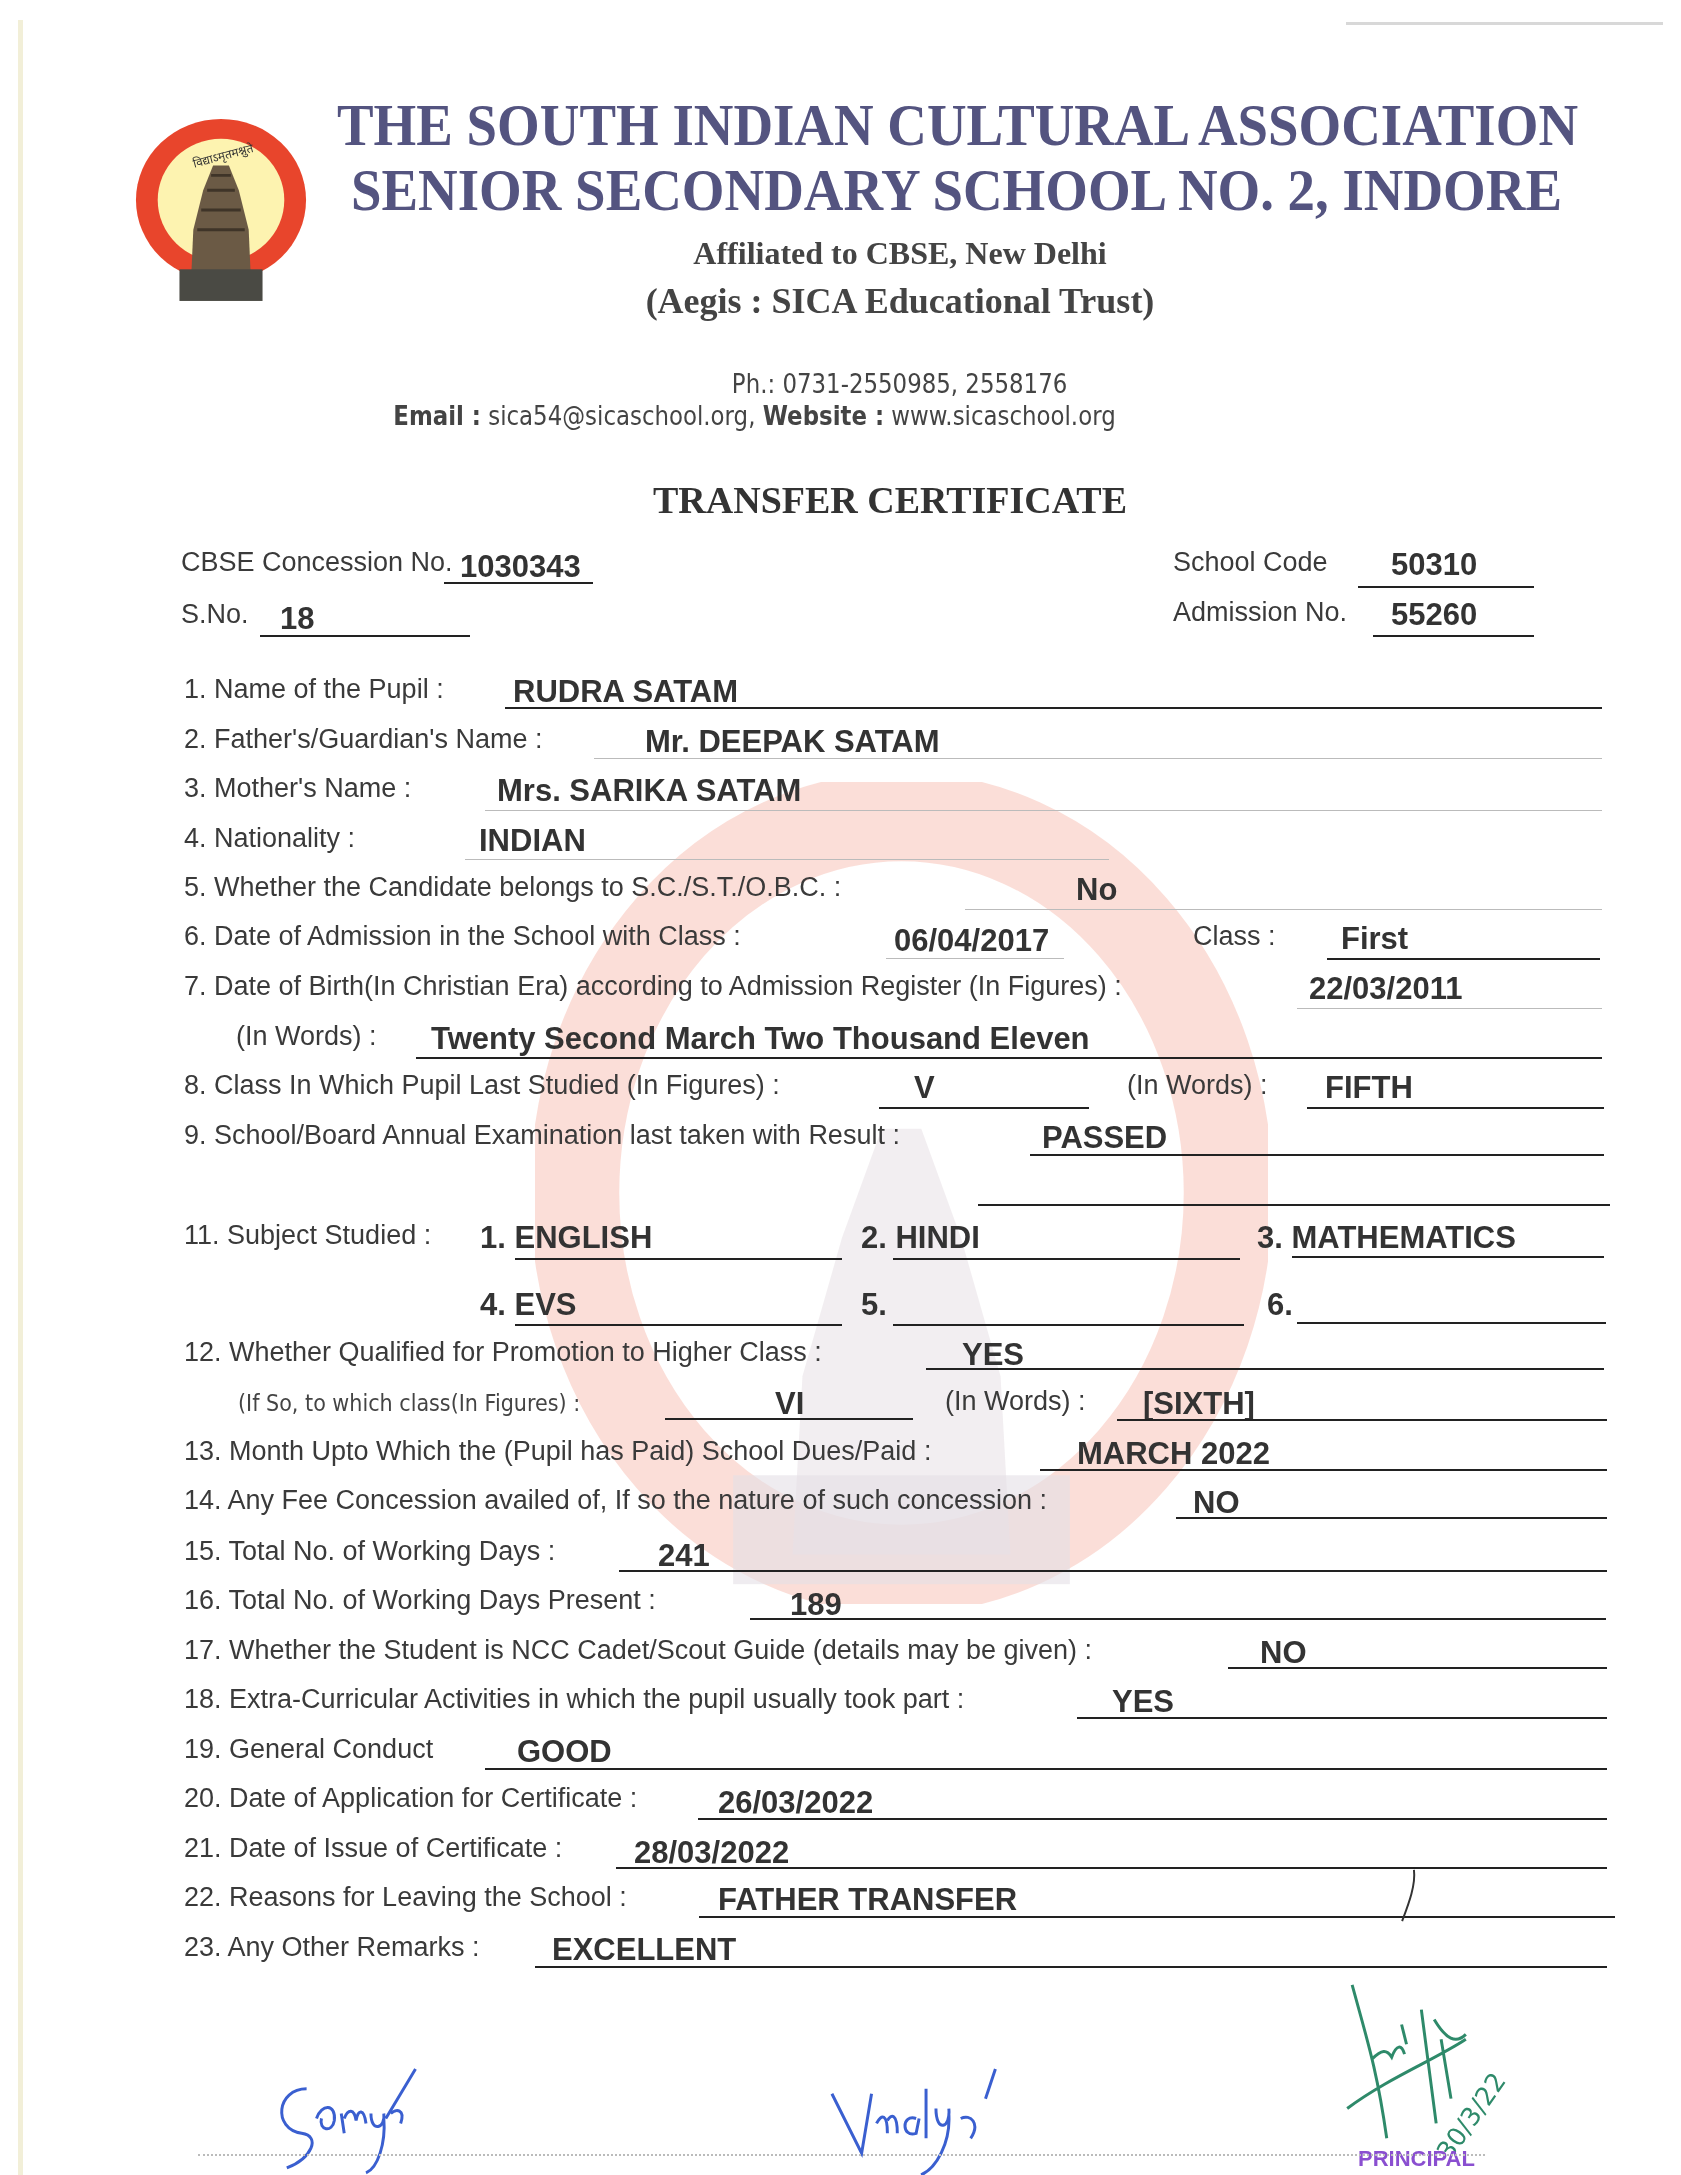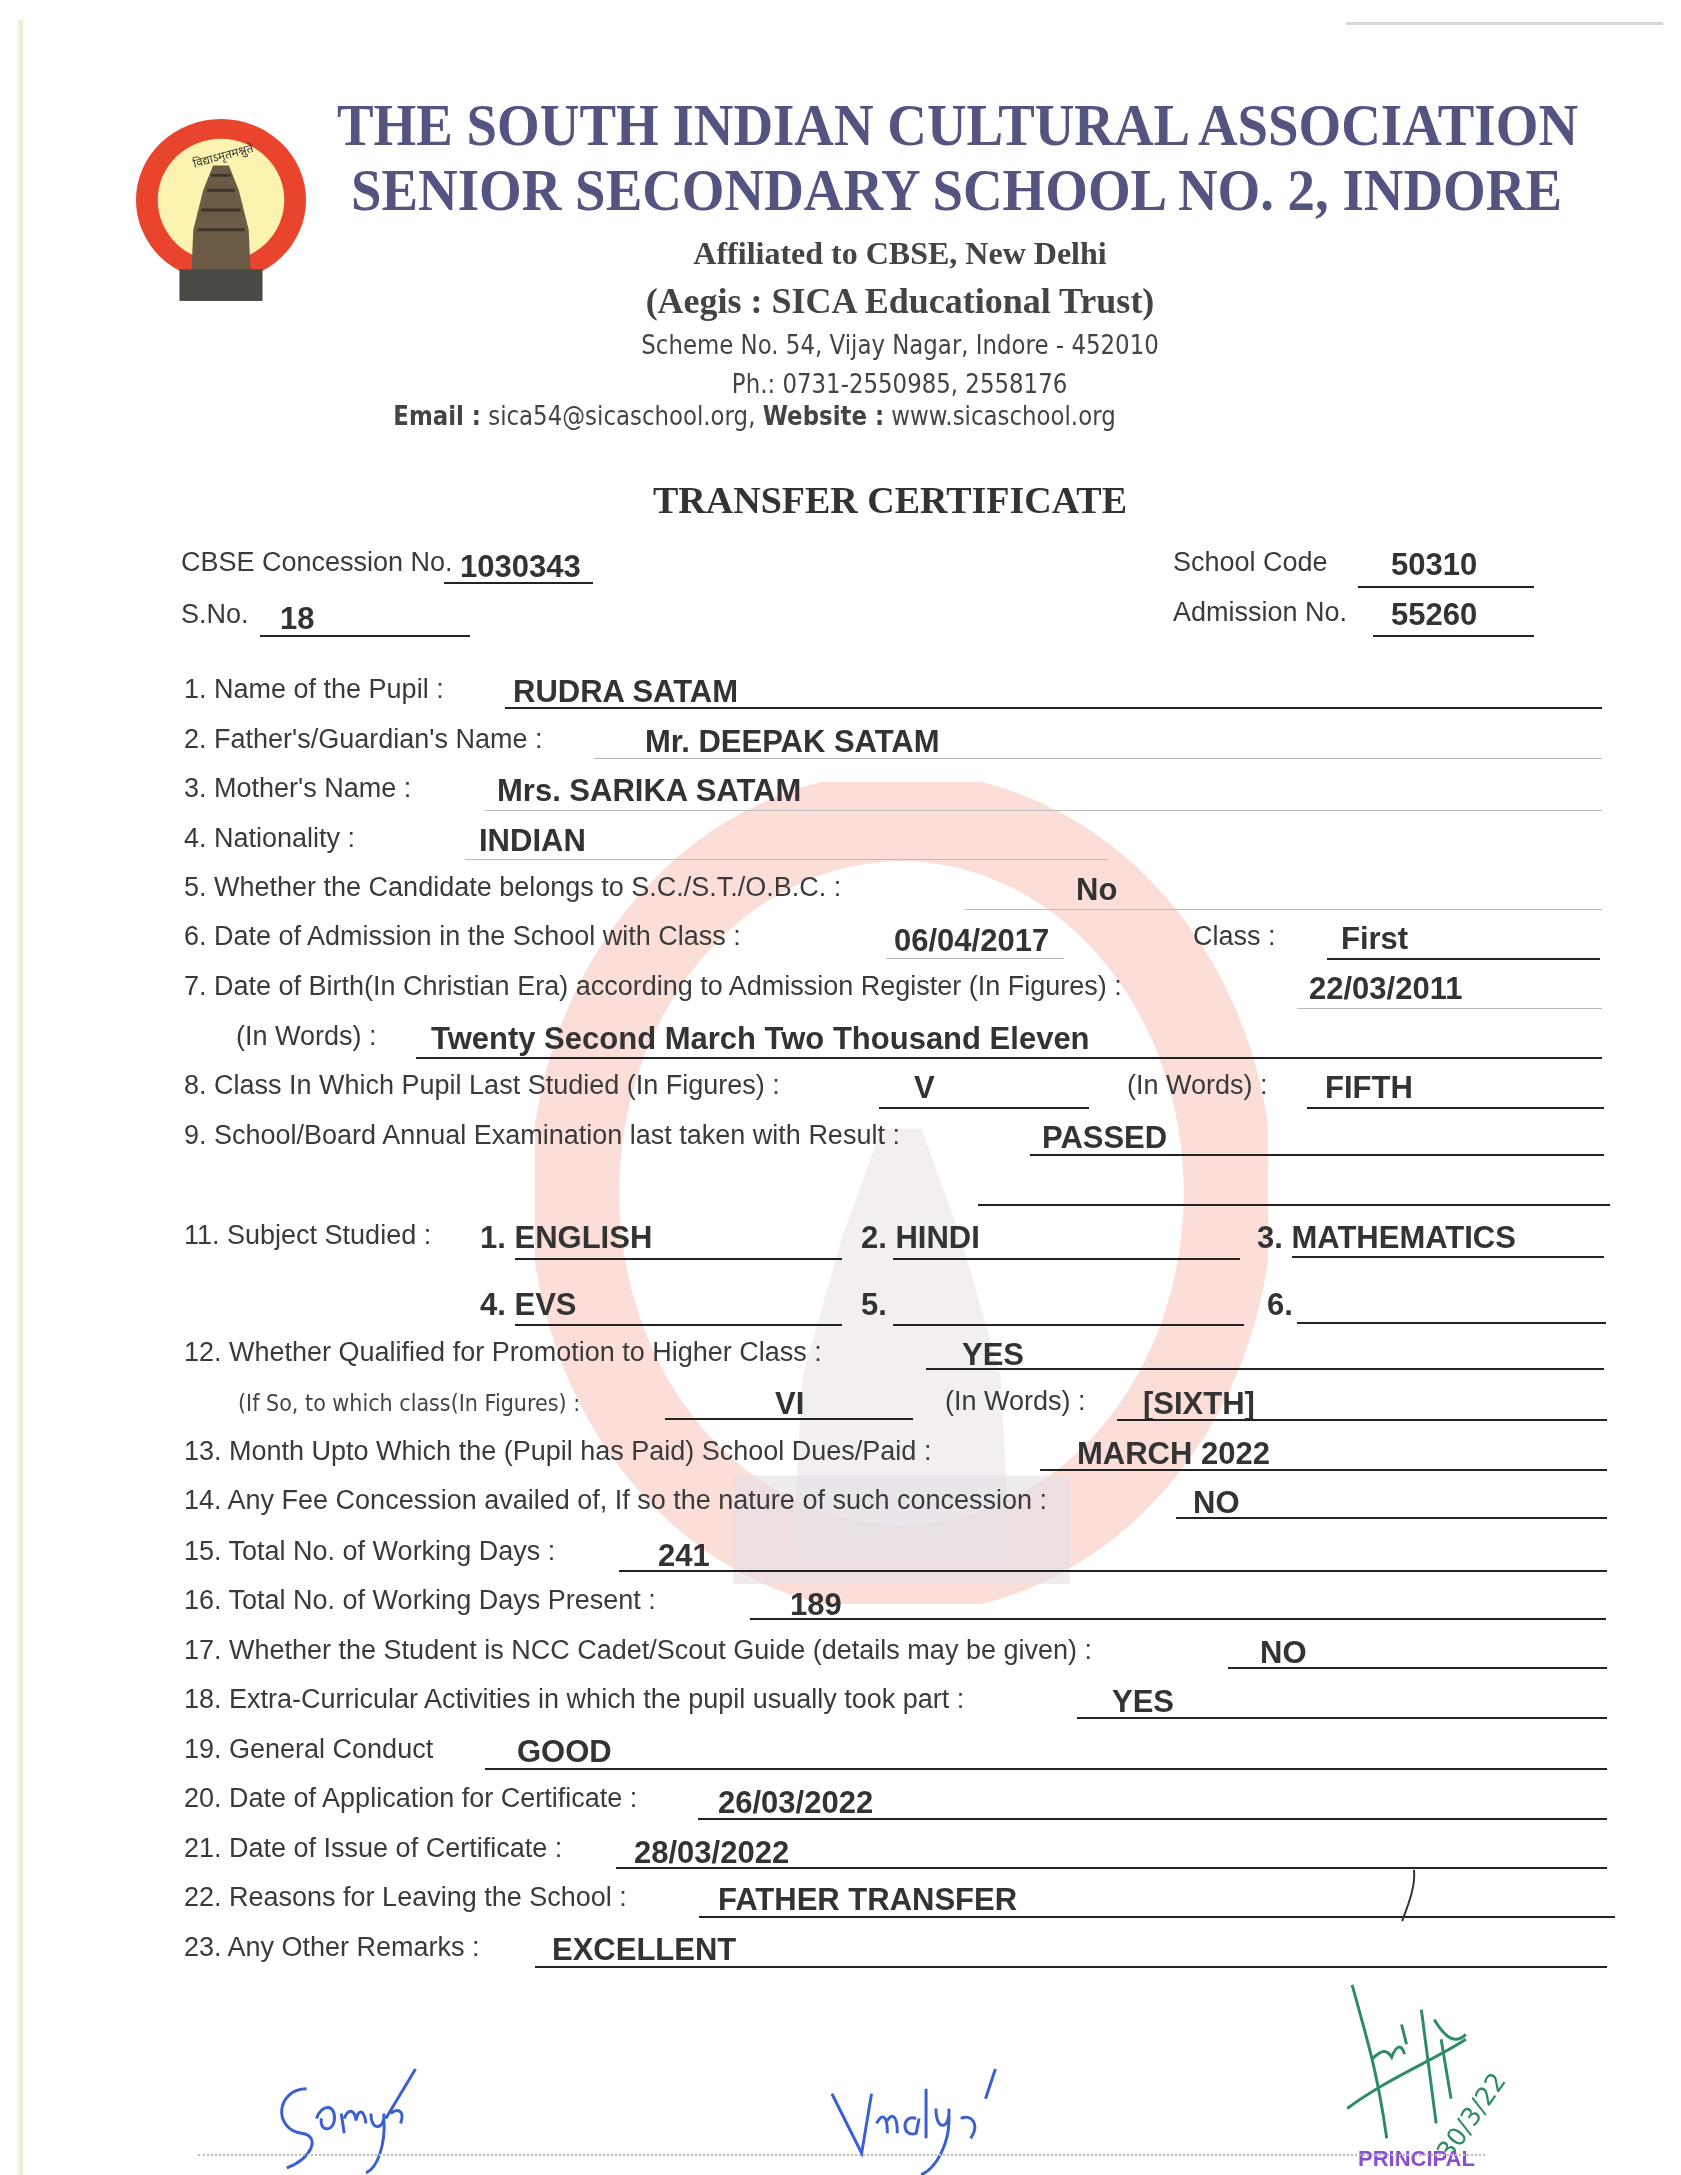--- a/index.html
+++ b/index.html
@@ -33,23 +33,20 @@
     <path d="M60,165 L62,120 L72,80 L82,55 L98,55 L108,80 L118,120 L120,165 Z" fill="#6b5a45"></path>
     <path d="M66,120 L114,120 M70,100 L110,100 M76,80 L104,80 M80,65 L100,65" stroke="#3f3428" stroke-width="3"></path>
     <rect x="48" y="160" width="84" height="32" fill="#4a4a44"></rect>
     <text x="62" y="50" font-size="12" fill="#333" font-family="DejaVu Sans, sans-serif" transform="rotate(-15 90 50)">विद्याऽमृतमश्नुते</text>
   </svg>
 
   <div class="abs hdr" style="left:337px; top:91px; font-size:59px; transform:scaleX(0.93);">THE SOUTH INDIAN CULTURAL ASSOCIATION</div>
   <div class="abs hdr" style="left:351px; top:156px; font-size:59px; transform:scaleX(0.93);">SENIOR SECONDARY SCHOOL NO. 2, INDORE</div>
   <div class="abs serif-sub" style="left:0; width:1681px; text-align:center; top:235px; font-size:32px; padding-left:119px; box-sizing:border-box;">Affiliated to CBSE, New Delhi</div>
   <div class="abs serif-sub" style="left:0; width:1681px; text-align:center; top:280px; font-size:36px; padding-left:119px; box-sizing:border-box;">(Aegis : SICA Educational Trust)</div>
-  <div class="abs" style="left:0; width:1681px; text-align:center; top:330px; padding-left:119px; box-sizing:border-box;">
-    <span class="addr" style="display:inline-block;">Scheme No. 54, Vijay Nagar, Indore - 452010</span>
-  </div>
   <div class="abs" style="left:0; width:1681px; text-align:center; top:369px; padding-left:119px; box-sizing:border-box;">
     <span class="addr" style="display:inline-block;">Ph.: 0731-2550985, 2558176</span>
   </div>
   <div class="abs" style="left:0; width:1390px; text-align:center; top:401px; padding-left:119px; box-sizing:border-box;">
     <span class="addr" style="display:inline-block;">
       <b>Email :</b>
       <span>sica54@sicaschool.org,</span>
       <b>Website :</b>
       <span>www.sicaschool.org</span>
     </span>

